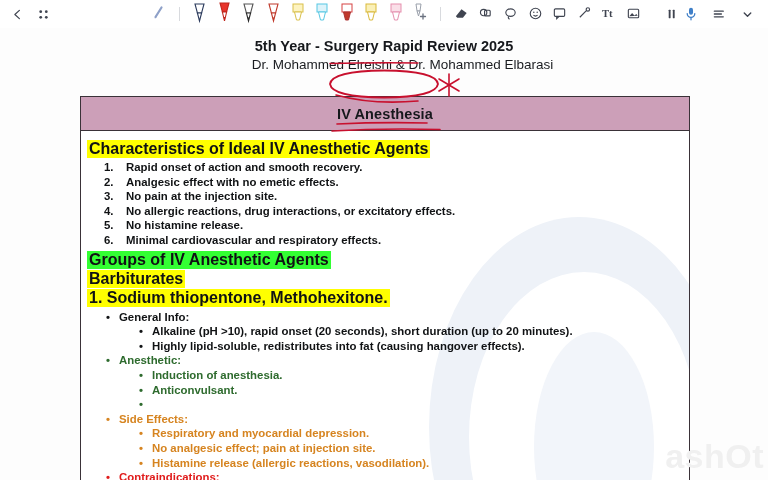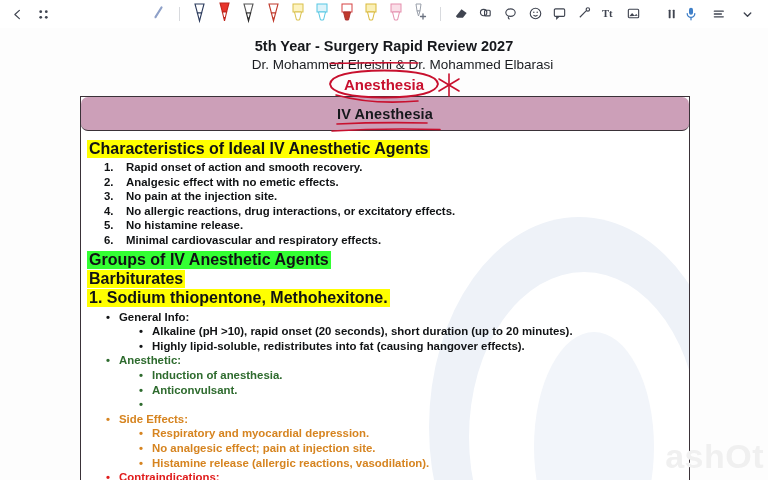--- a/index.html
+++ b/index.html
@@ -43,21 +43,21 @@
   
   .arc{position:absolute;border-radius:50%;background:#eef2f8;}
   .arc1{width:300px;height:420px;right:-40px;top:120px;}
   .arc2{width:230px;height:330px;right:-10px;top:175px;background:#ffffff;}
   .arc3{width:120px;height:230px;right:35px;top:235px;background:#f2f5fa;}
 
   
   .slide-head{
     position:relative;height:34px;background:#cc9fb8;
     border-bottom:1.6px solid #3a3238;
-    display:flex;align-items:center;justify-content:center;border-radius:7px;
+    display:flex;align-items:center;justify-content:center;
   }
   .slide-head .t{font-size:14.5px;font-weight:bold;color:#16181c;letter-spacing:.1px;}
 
   .slide-body{position:relative;padding:9px 0 0 3px;}
 
   
   #deck-title{
     position:absolute;left:0;top:10px;width:768px;text-align:center;
     font-size:14.5px;font-weight:bold;color:#16181c;
   }
@@ -286,23 +286,22 @@
     <div class="rbtn">
       <svg width="13" height="13" viewBox="0 0 14 14" fill="none" stroke="#3f4450" stroke-width="1.5" stroke-linecap="round" stroke-linejoin="round">
         <path d="M3.5 5.5 L7 9 L10.5 5.5"></path>
       </svg>
     </div>
   </div>
 </div>
 
 <div id="canvas">
 
-  <div id="deck-title">5th Year - Surgery Rapid Review 2027</div>
+  <div id="deck-title">5th Year - Surgery Rapid Review 2025</div>
   <div id="deck-sub">Dr. Mohammed Elreishi &amp; Dr. Mohammed Elbarasi</div>
-  <div id="deck-note">Anesthesia</div>
 
   <div id="slide">
     <div class="arc arc1"></div>
     <div class="arc arc2"></div>
     <div class="arc arc3"></div>
 
     <div class="slide-head">
       <span class="t">IV Anesthesia</span>
     </div>
 

